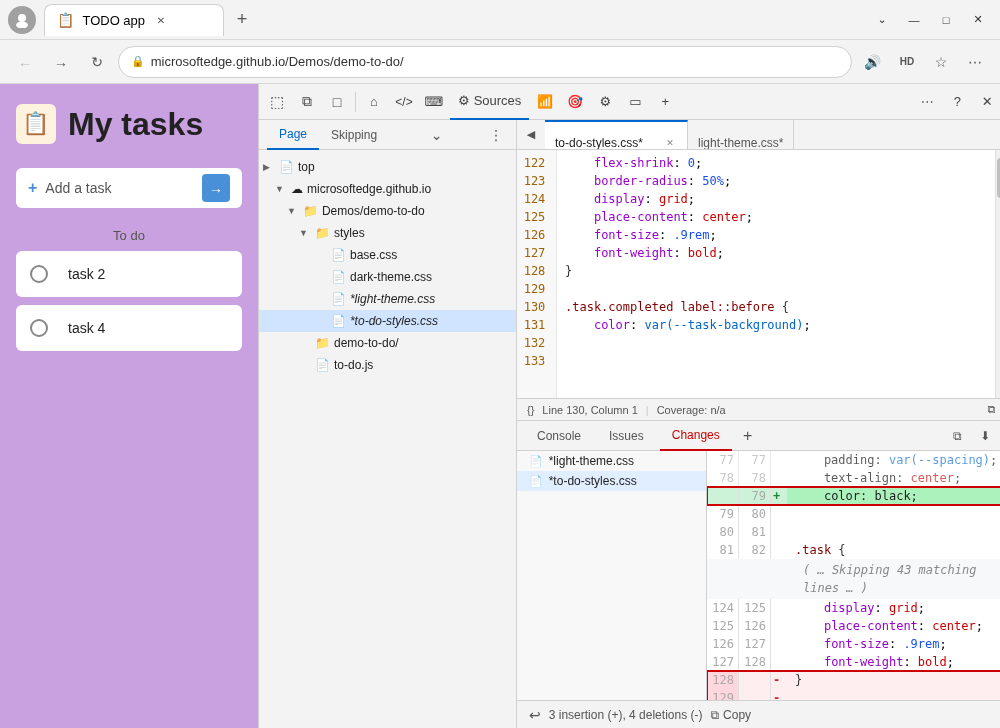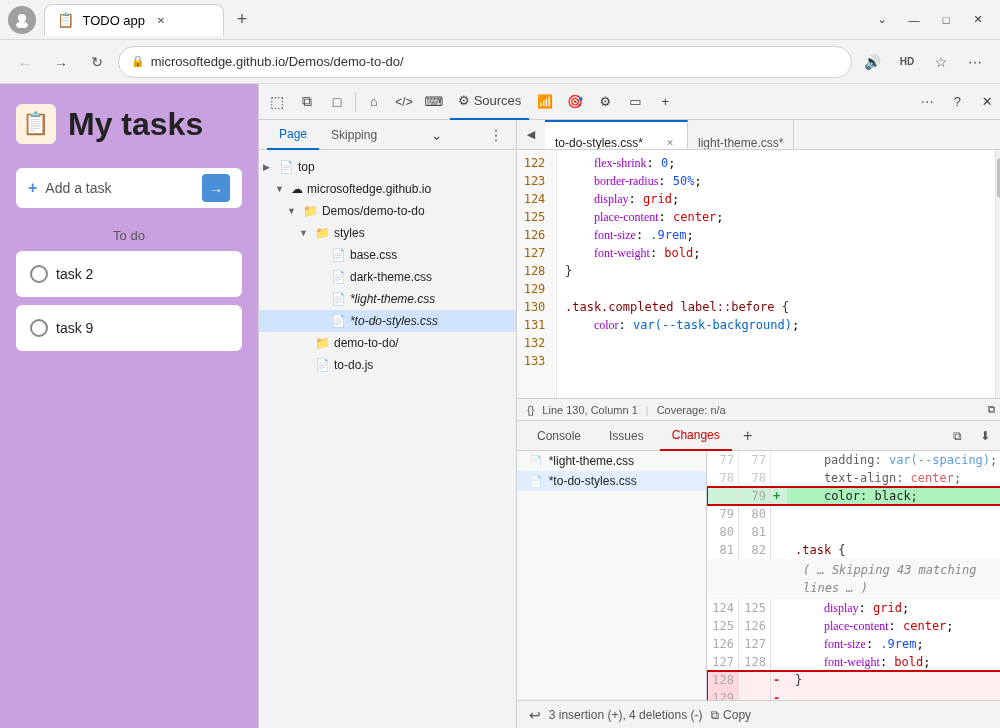--- a/index.html
+++ b/index.html
@@ -105,21 +105,21 @@
     .add-task-label { flex: 1; color: #555; font-size: 14px; }
     .add-btn {
       width: 28px; height: 28px; background: #4a90d9;
       border-radius: 4px; display: flex; align-items: center;
       justify-content: center; color: white; font-size: 14px; cursor: pointer;
     }
     .section-label { color: #555; font-size: 13px; margin-bottom: 8px; text-align: center; }
     .task-item {
       background: white; border-radius: 6px;
       display: flex; align-items: center; padding: 0 14px;
-      height: 46px; gap: 8px; margin-bottom: 8px;
+      height: 46px; gap: 20px; margin-bottom: 8px;
     }
     .task-checkbox {
       width: 18px; height: 18px; border: 2px solid #888;
       border-radius: 50%; flex-shrink: 0;
     }
     .task-name { font-size: 14px; color: #222; }
 
     
     .devtools {
       flex: 1;
@@ -231,21 +231,21 @@
       color: #a16207; font-size: 12px; user-select: none;
       flex-shrink: 0;
     }
     .line-numbers div { padding: 0 8px 0 4px; height: 18px; }
     .code-lines { padding: 4px 0 4px 8px; flex: 1; }
     .code-line { height: 18px; white-space: pre; }
     .code-line.empty { color: #ccc; }
 
     
     .kw { color: #0066cc; }
-    .prop { color: #9900cc; font-family: Liberation Serif, serif; }
+    .prop { color: #9900cc; }
     .val { color: #cc0000; }
     .num { color: #1750eb; }
     .selector { color: #800000; }
     .brace { color: #333; }
 
     
     .code-status {
       height: 22px; background: #f3f3f3; border-top: 1px solid #d0d0d0;
       display: flex; align-items: center; padding: 0 10px; gap: 8px;
       font-size: 11px; color: #555;
@@ -368,21 +368,21 @@
       <span class="add-task-label">Add a task</span>
       <div class="add-btn">→</div>
     </div>
     <div class="section-label">To do</div>
     <div class="task-item">
       <div class="task-checkbox"></div>
       <span class="task-name">task 2</span>
     </div>
     <div class="task-item">
       <div class="task-checkbox"></div>
-      <span class="task-name">task 9</span>
+      <span class="task-name">task 4</span>
     </div>
   </div>
 
   <div class="devtools">
 
     <div class="devtools-toolbar">
       <div class="dt-btn" style="font-size:15px;">⬚</div>
       <div class="dt-btn" style="font-size:14px;">⧉</div>
       <div class="dt-btn" style="font-size:14px;">□</div>
       <div class="dt-sep"></div>

